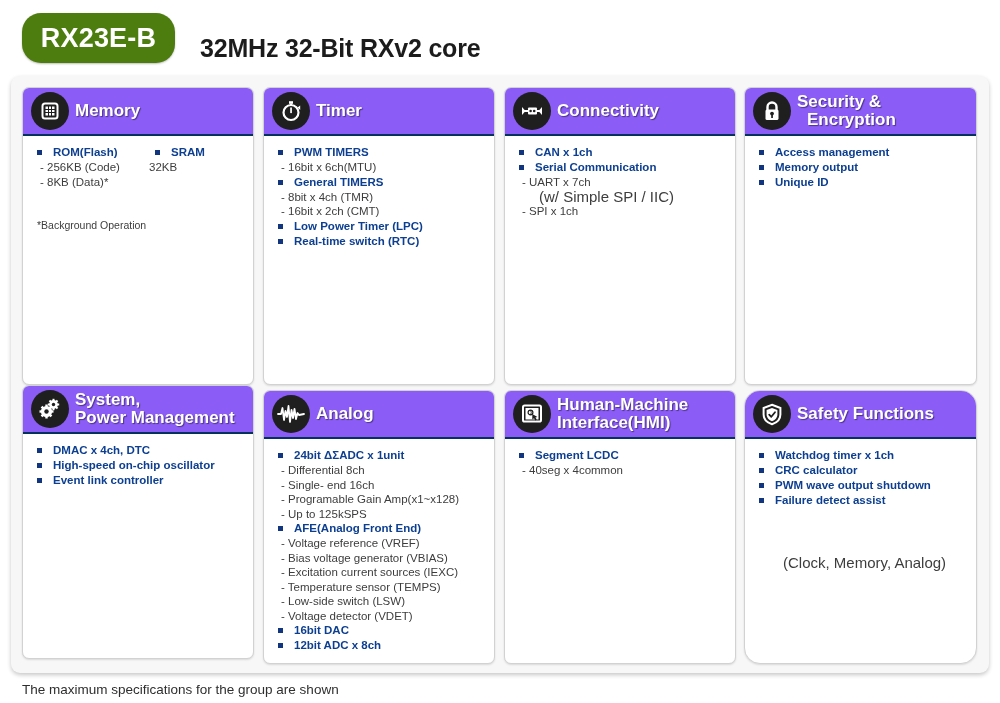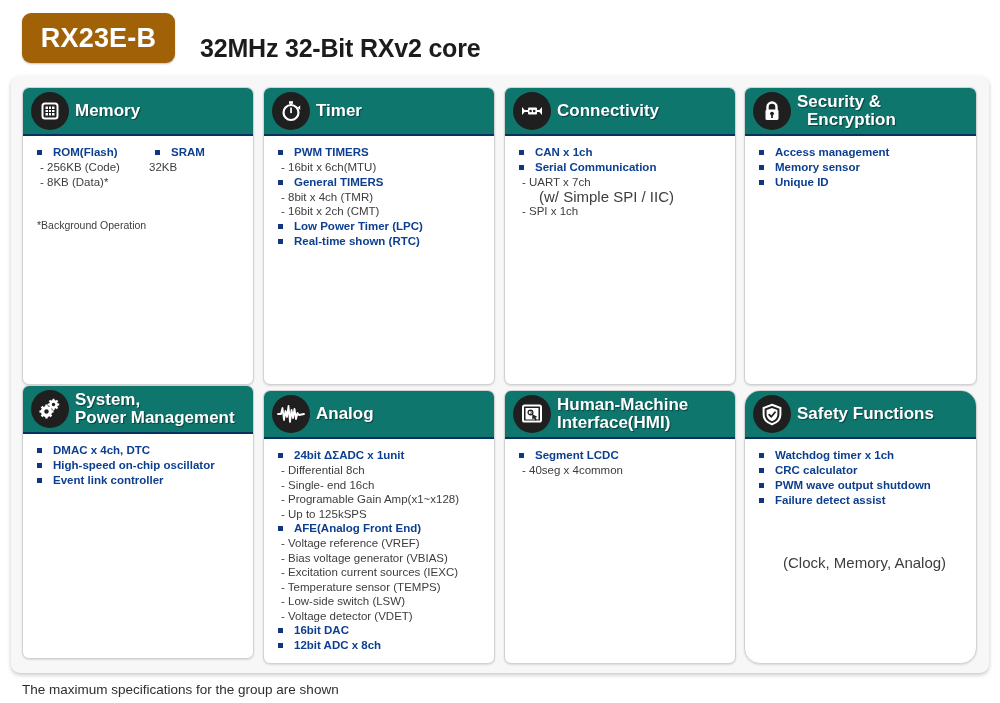--- a/index.html
+++ b/index.html
@@ -25,22 +25,22 @@
     left: 0; top: 0;
     width: 1000px;
     height: 72px;
   }
   .part-badge {
     position: absolute;
     left: 22px;
     top: 13px;
     width: 153px;
     height: 50px;
-    background: #a16207;
-    border-radius: 9px;
+    background: #4d7c0f;
+    border-radius: 19px;
     color: #ffffff;
     font-size: 27px;
     font-weight: bold;
     letter-spacing: 0.2px;
     display: flex;
     align-items: center;
     justify-content: center;
     box-shadow: 0 1px 2px rgba(0,0,0,0.25);
   }
   .core-title {
@@ -70,21 +70,21 @@
     position: absolute;
     background: #ffffff;
     border: 1px solid #d2d2d2;
     border-radius: 7px;
     box-shadow: 0 1px 2px rgba(0,0,0,0.12);
     overflow: hidden;
   }
   .card-head {
     position: relative;
     height: 46px;
-    background: #0f766e;
+    background: #8b5cf6;
     border-bottom: 2px solid #06305e;
   }
   .card-head.tall { height: 46px; }
   .card-icon {
     position: absolute;
     left: 8px;
     top: 4px;
     width: 38px;
     height: 38px;
     border-radius: 50%;
@@ -255,21 +255,21 @@
           <span>General TIMERS</span>
         </div>
         <div class="dash">- 8bit x 4ch (TMR)</div>
         <div class="dash">- 16bit x 2ch (CMT)</div>
         <div class="bullet">
           <span class="sq"></span>
           <span>Low Power Timer (LPC)</span>
         </div>
         <div class="bullet">
           <span class="sq"></span>
-          <span>Real-time shown (RTC)</span>
+          <span>Real-time switch (RTC)</span>
         </div>
       </div>
     </div>
 
     <div class="card" style="left:493px; top:11px; width:230px; height:296px;">
       <div class="card-head">
         <div class="card-icon">
           <svg width="26" height="22" viewBox="0 0 26 22">
             <rect x="9" y="7.5" width="9" height="7" rx="1" fill="#fff"></rect>
             <circle cx="11.6" cy="11" r="1.3" fill="#1f1f1f"></circle>
@@ -314,21 +314,21 @@
           <span class="l2">Encryption</span>
         </div>
       </div>
       <div class="card-body">
         <div class="bullet">
           <span class="sq"></span>
           <span>Access management</span>
         </div>
         <div class="bullet">
           <span class="sq"></span>
-          <span>Memory sensor</span>
+          <span>Memory output</span>
         </div>
         <div class="bullet">
           <span class="sq"></span>
           <span>Unique ID</span>
         </div>
       </div>
     </div>
 
     <div class="card" style="left:11px; top:309px; width:230px; height:272px;">
       <div class="card-head tall">

